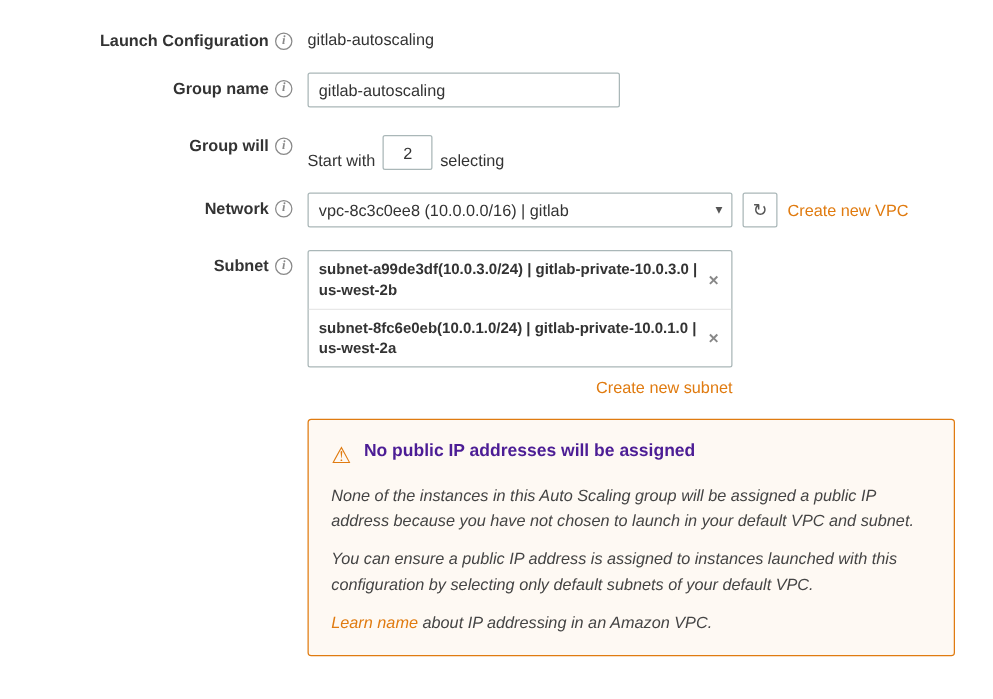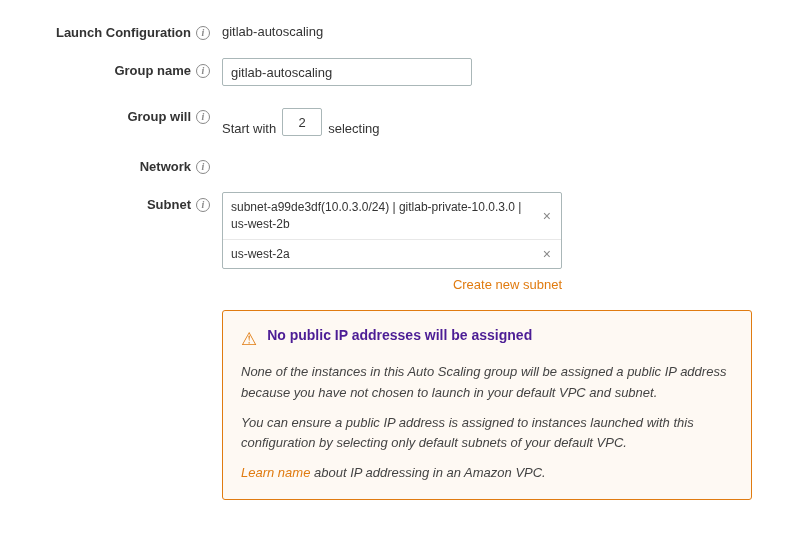--- a/index.html
+++ b/index.html
@@ -6,21 +6,22 @@
     body {
       font-family: "Amazon Ember", "Helvetica Neue", Arial, sans-serif;
       font-size: 13px;
       color: #333;
       background: #fff;
       width: 794px;
       min-height: 559px;
     }
 
     .form-container {
-      padding: 20px 42px;
+      padding: 20px 30px;
+      margin-left: 36px;
     }
 
     .form-row {
       display: flex;
       align-items: flex-start;
       margin-bottom: 18px;
     }
 
     .form-label {
       width: 180px;
@@ -158,20 +159,21 @@
     }
 
     .subnet-item {
       display: flex;
       align-items: center;
       justify-content: space-between;
       padding: 6px 8px;
       font-size: 12px;
       color: #333;
       border-bottom: 1px solid #e8e8e8;
+      font-weight: bold;
     }
 
     .subnet-item:last-child {
       border-bottom: none;
     }
 
     .subnet-text {
       flex: 1;
       line-height: 1.4;
     }
@@ -279,20 +281,32 @@
       </div>
     </div>
   </div>
 
   <div class="form-row">
     <div class="form-label">
       <div class="form-label-inner">
         <span>Network</span>
         <span class="info-icon">i</span>
       </div>
+    </div>
+    <div class="form-value">
+      <div class="select-wrapper">
+        <select class="select-field">
+          <option>vpc-8c3c0ee8 (10.0.0.0/16) | gitlab</option>
+        </select>
+        <span class="select-arrow">▾</span>
+      </div>
+      <button class="refresh-btn" title="Refresh">
+        <span>↻</span>
+      </button>
+      <a href="#" class="link">Create new VPC</a>
     </div>
   </div>
 
   <div class="form-row">
     <div class="form-label">
       <div class="form-label-inner">
         <span>Subnet</span>
         <span class="info-icon">i</span>
       </div>
     </div>
@@ -301,20 +315,21 @@
         <div class="subnet-box">
           <div class="subnet-item">
             <div class="subnet-text">
               <div>subnet-a99de3df(10.0.3.0/24) | gitlab-private-10.0.3.0 |</div>
               <div>us-west-2b</div>
             </div>
             <span class="subnet-close">×</span>
           </div>
           <div class="subnet-item">
             <div class="subnet-text">
+              <div>subnet-8fc6e0eb(10.0.1.0/24) | gitlab-private-10.0.1.0 |</div>
               <div>us-west-2a</div>
             </div>
             <span class="subnet-close">×</span>
           </div>
         </div>
         <div class="subnet-actions">
           <a href="#" class="link">Create new subnet</a>
         </div>
       </div>
     </div>

